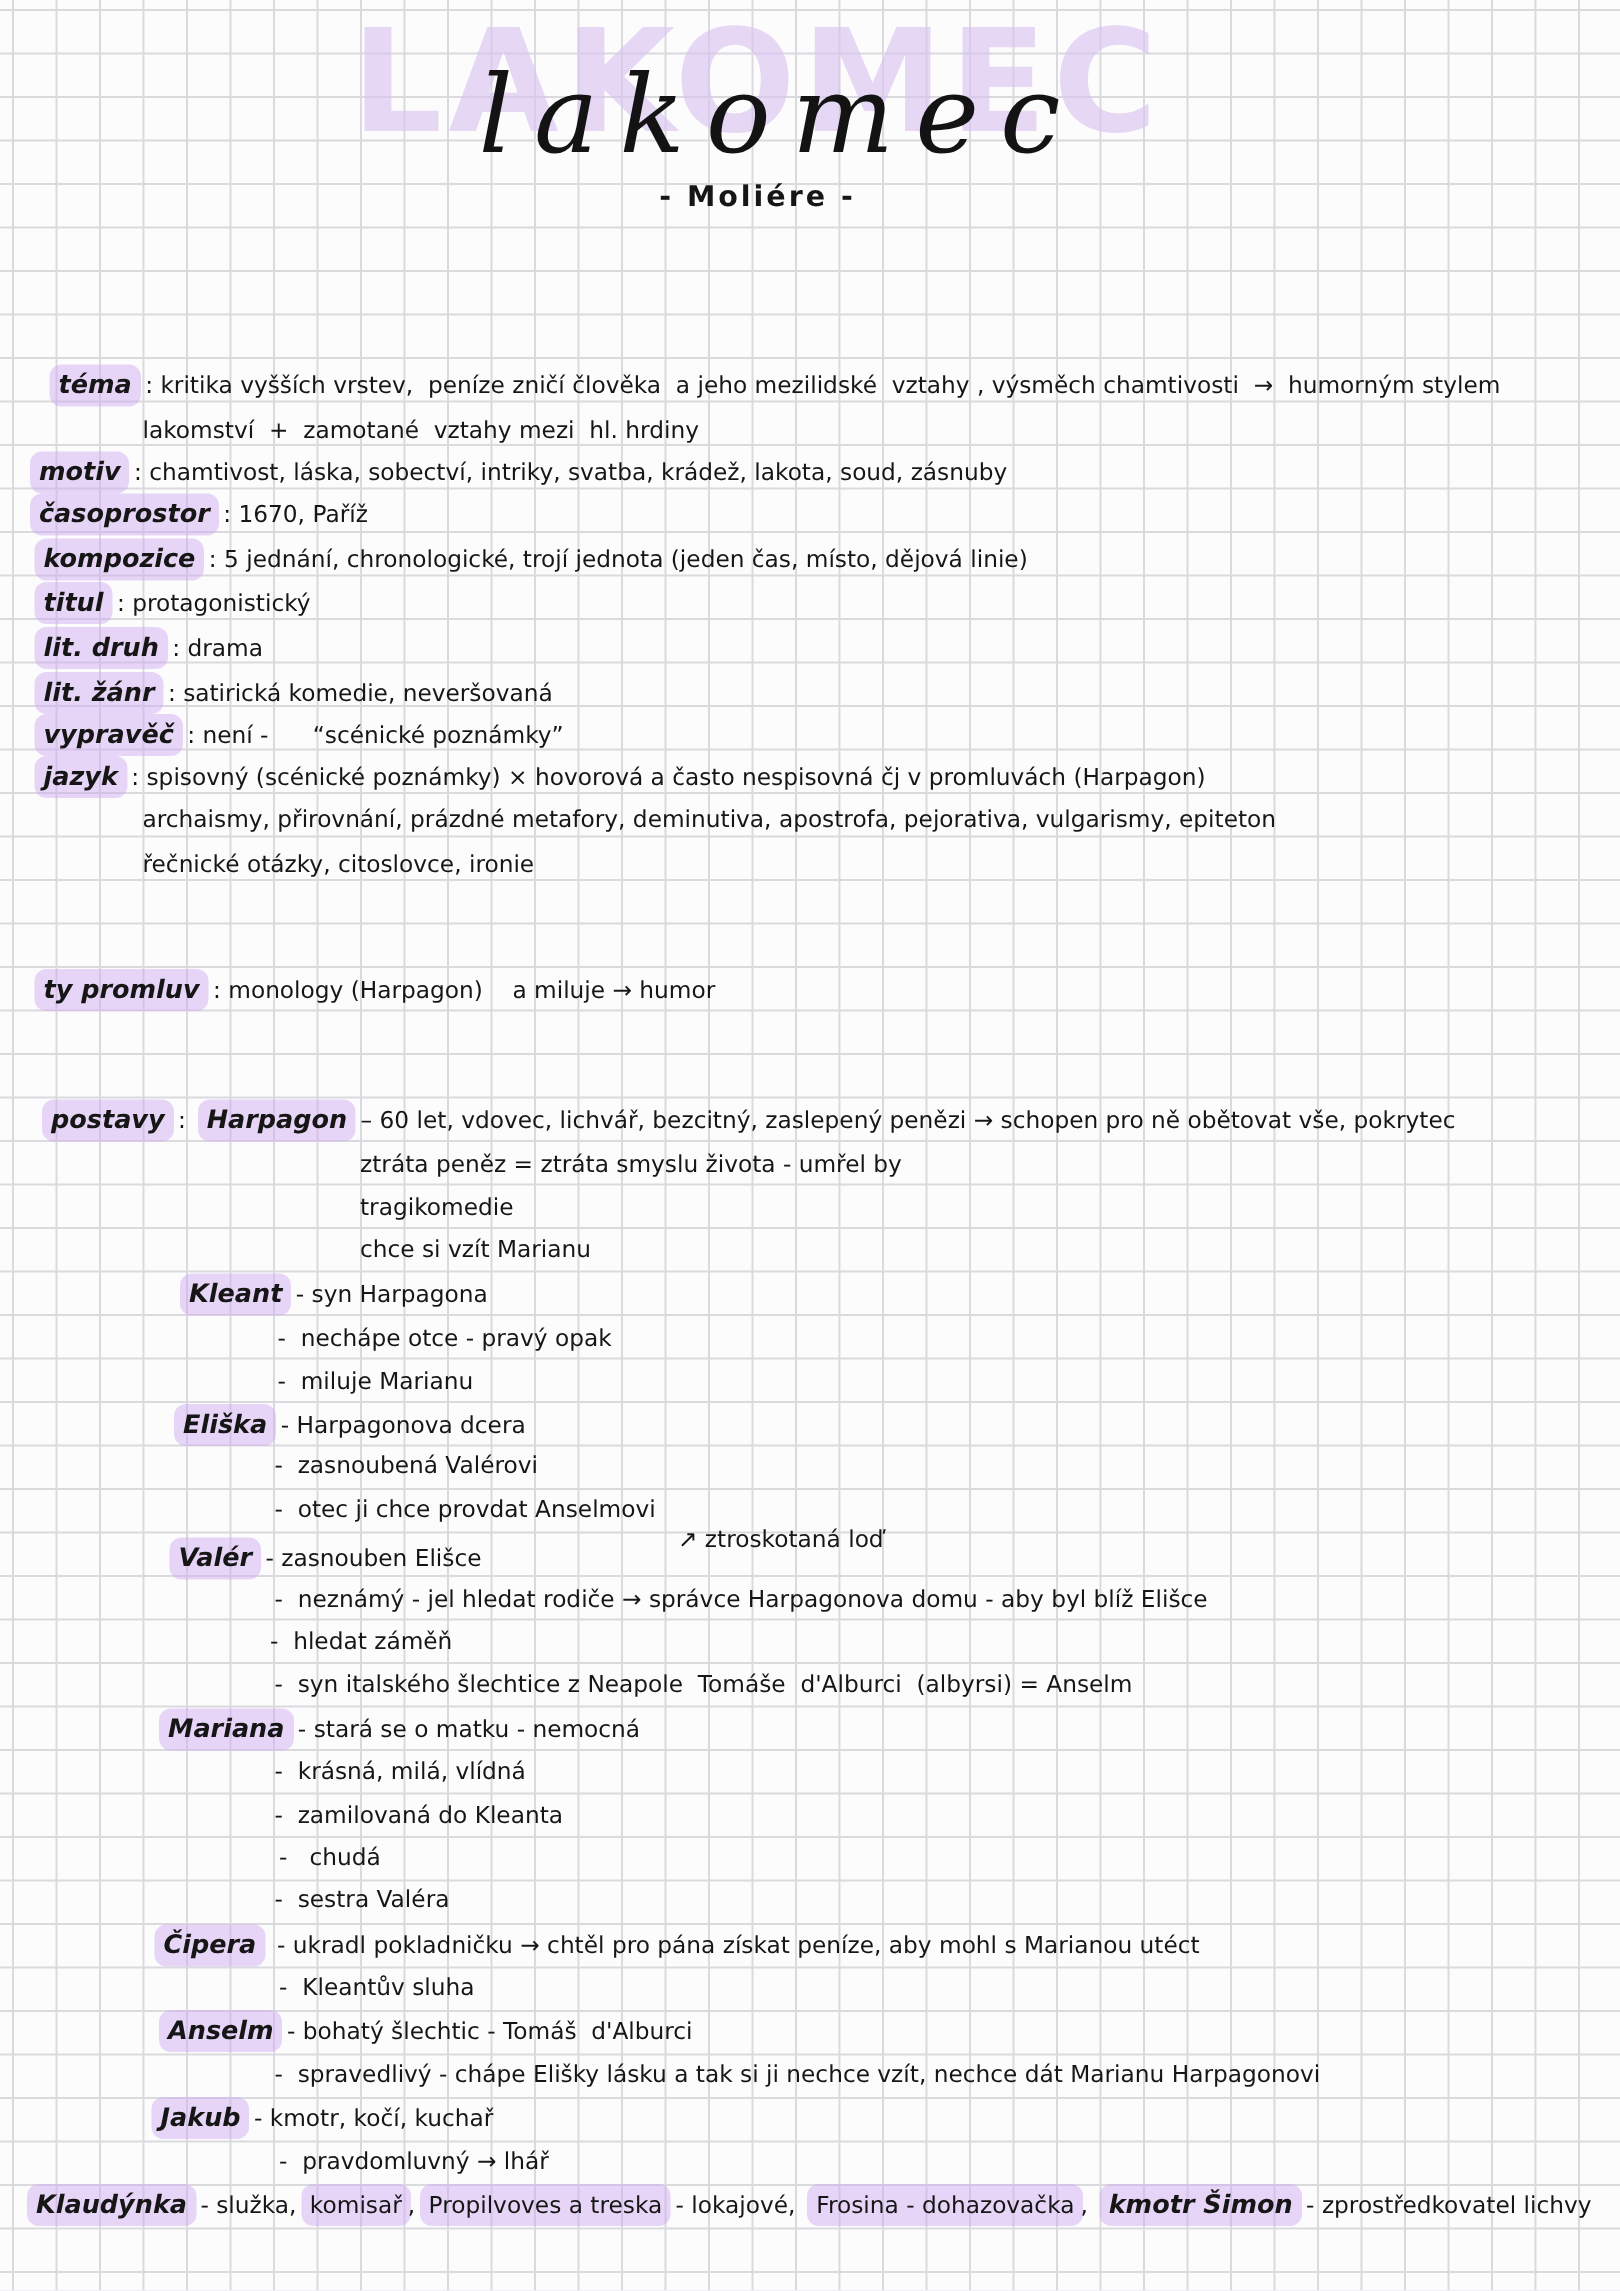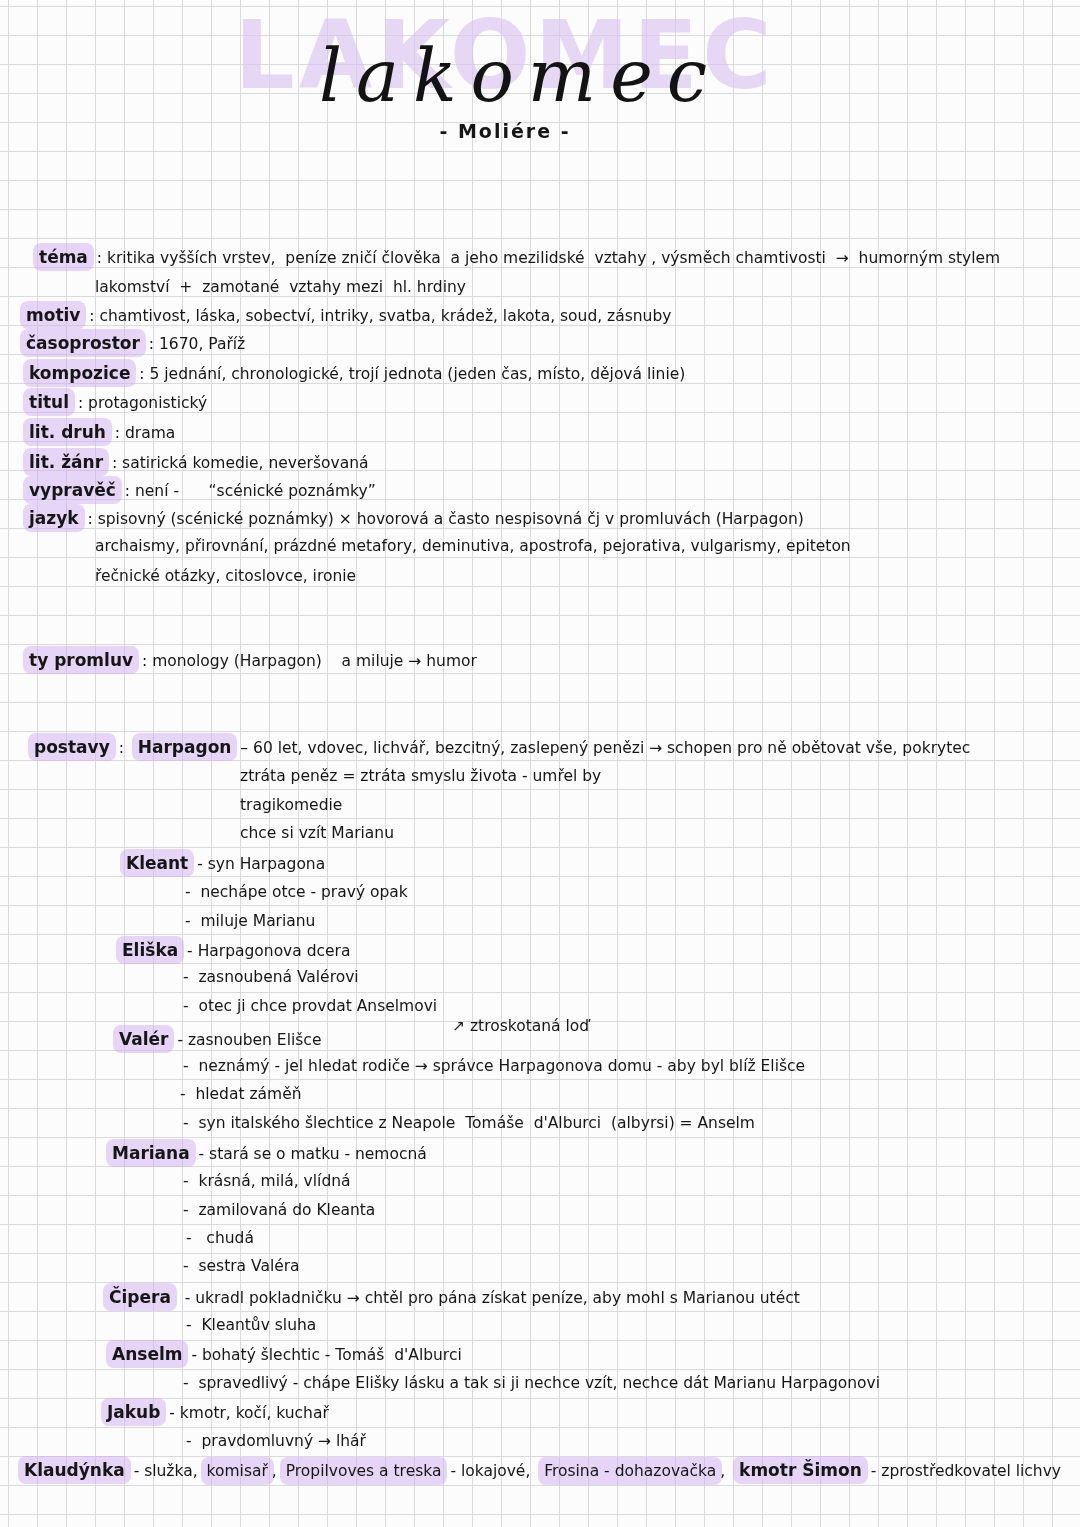--- a/index.html
+++ b/index.html
@@ -37,21 +37,21 @@
     position:absolute;white-space:pre;
     font-size:15.5px;line-height:26px;
   }
   .line span{display:inline-block;}
   .hl{
     background:rgba(205,166,239,.45);
     border-radius:8px;
     padding:1px 6px;
     margin:0 -2px;
   }
-  .b{font-weight:bold;font-size:17px;}
+  .b{font-weight:bold;font-size:17px;font-style:italic;}
   .insp{font-size:16px;}
 </style>
 </head>
 <body>
 
 <div class="page">
   <div class="title-block">
     <div class="bubble">LAKOMEC</div>
     <div class="script">lakomec</div>
     <div class="author">- Moliére -</div>

